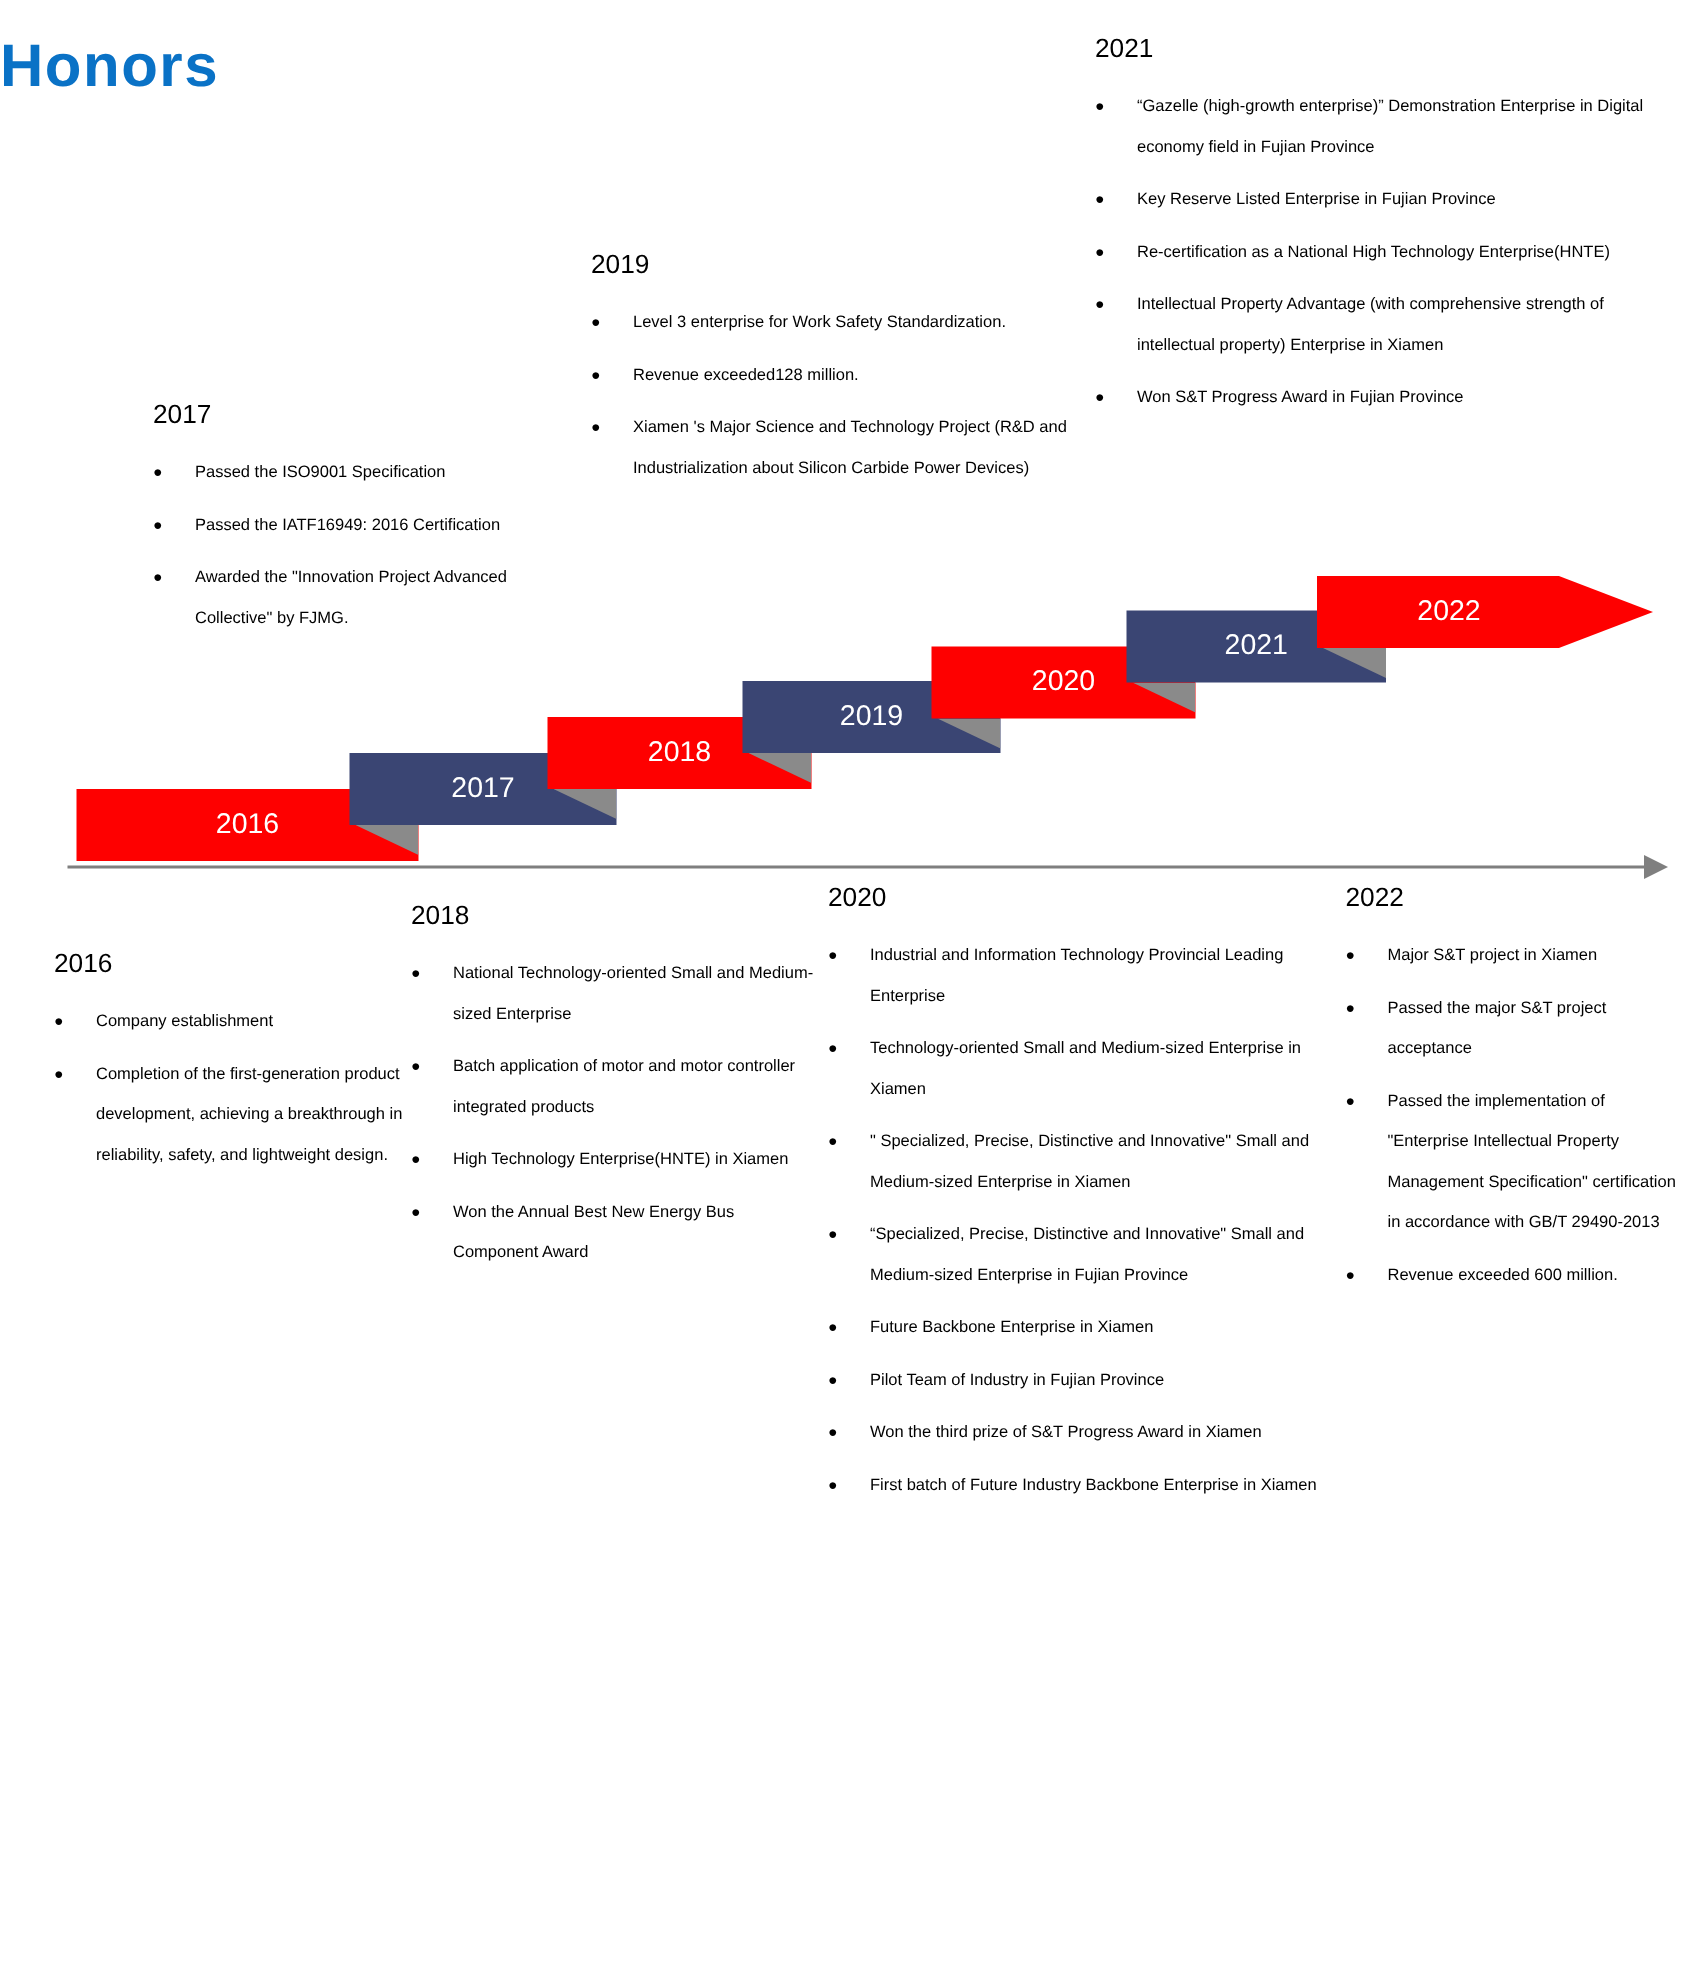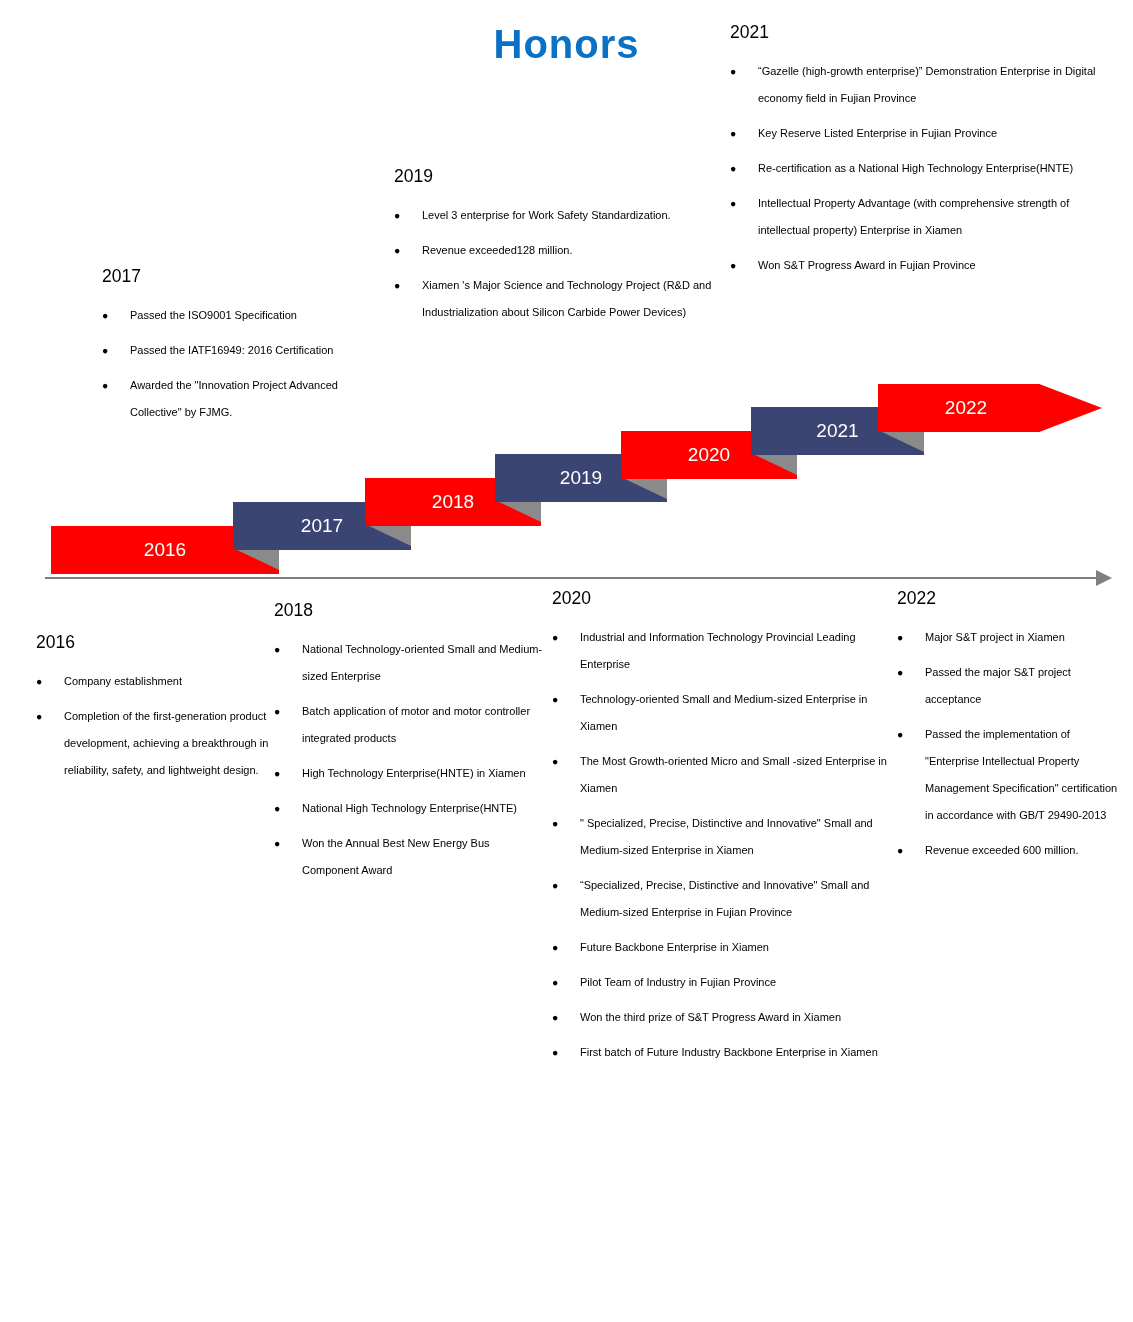--- a/index.html
+++ b/index.html
@@ -1,18 +1,18 @@
 <!DOCTYPE html>
 <html><head>
 <meta charset="utf-8">
 <style>
   html,body{margin:0;padding:0;background:#ffffff;}
   .canvas{position:relative;width:1133px;height:1322px;background:#ffffff;overflow:hidden;
           font-family:"Liberation Sans",sans-serif;color:#000;}
-  .title{position:absolute;left:0;top:22px;width:1133px;text-align:center;
+  .title{position:absolute;left:0;top:22px;width:1133px;
          font-size:40px;font-weight:bold;color:#0A72C6;letter-spacing:1px;}
   .year-sec{position:absolute;}
   .year-h{font-size:17.5px;color:#000;margin:0 0 15px 2px;}
   .year-sec ul{list-style:none;margin:0;padding:0;}
   .year-sec li{position:relative;padding-left:30px;font-size:11px;line-height:27px;
                color:#000;margin-bottom:8px;}
   .year-sec li::before{content:"\25CF";position:absolute;left:2px;top:0;
                font-size:10.5px;line-height:27px;color:#000;}
   #sec-2017{left:100px;top:266px;width:282px;}
   #sec-2019{left:392px;top:166px;width:332px;}
@@ -111,32 +111,30 @@
       </ul>
   </div>
 
   <div class="year-sec" id="sec-2018">
     <div class="year-h">2018</div>
     <ul>
 
     <li><span>National Technology-oriented Small and Medium-sized Enterprise</span></li>
         <li><span>Batch application of motor and motor controller integrated products</span></li>
         <li><span>High Technology Enterprise(HNTE) in Xiamen</span></li>
-        <li><span>National High Technology Enterprise(HNTE)</span></li>
         <li><span>Won the Annual Best New Energy Bus Component Award</span></li>
       </ul>
   </div>
 
   <div class="year-sec" id="sec-2020">
     <div class="year-h">2020</div>
     <ul>
 
     <li><span>Industrial and Information Technology Provincial Leading Enterprise</span></li>
         <li><span>Technology-oriented Small and Medium-sized Enterprise in Xiamen</span></li>
-        <li><span>The Most Growth-oriented Micro and Small -sized Enterprise in Xiamen</span></li>
         <li><span>" Specialized, Precise, Distinctive and Innovative" Small and Medium-sized Enterprise in Xiamen</span></li>
         <li><span>“Specialized, Precise, Distinctive and Innovative" Small and Medium-sized Enterprise in Fujian Province</span></li>
         <li><span>Future Backbone Enterprise in Xiamen</span></li>
         <li><span>Pilot Team of Industry in Fujian Province</span></li>
         <li><span>Won the third prize of S&amp;T Progress Award in Xiamen</span></li>
         <li><span>First batch of Future Industry Backbone Enterprise in Xiamen</span></li>
       </ul>
   </div>
 
   <div class="year-sec" id="sec-2022">

